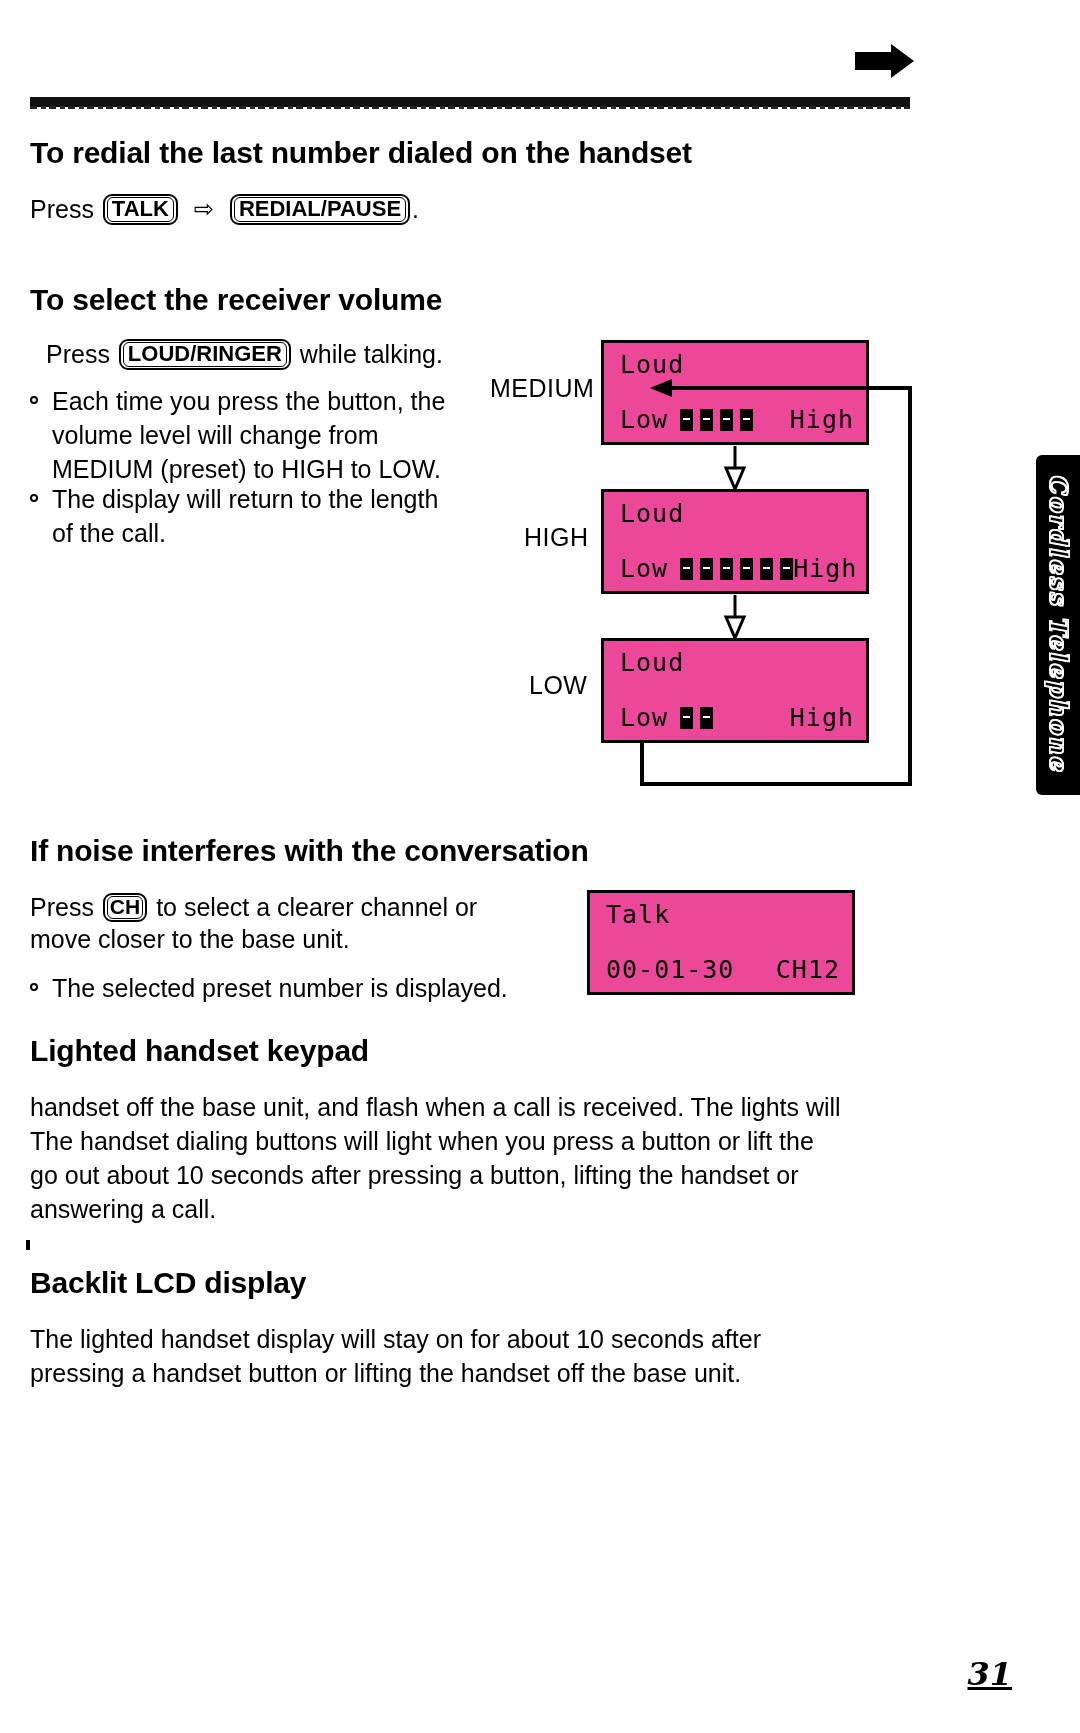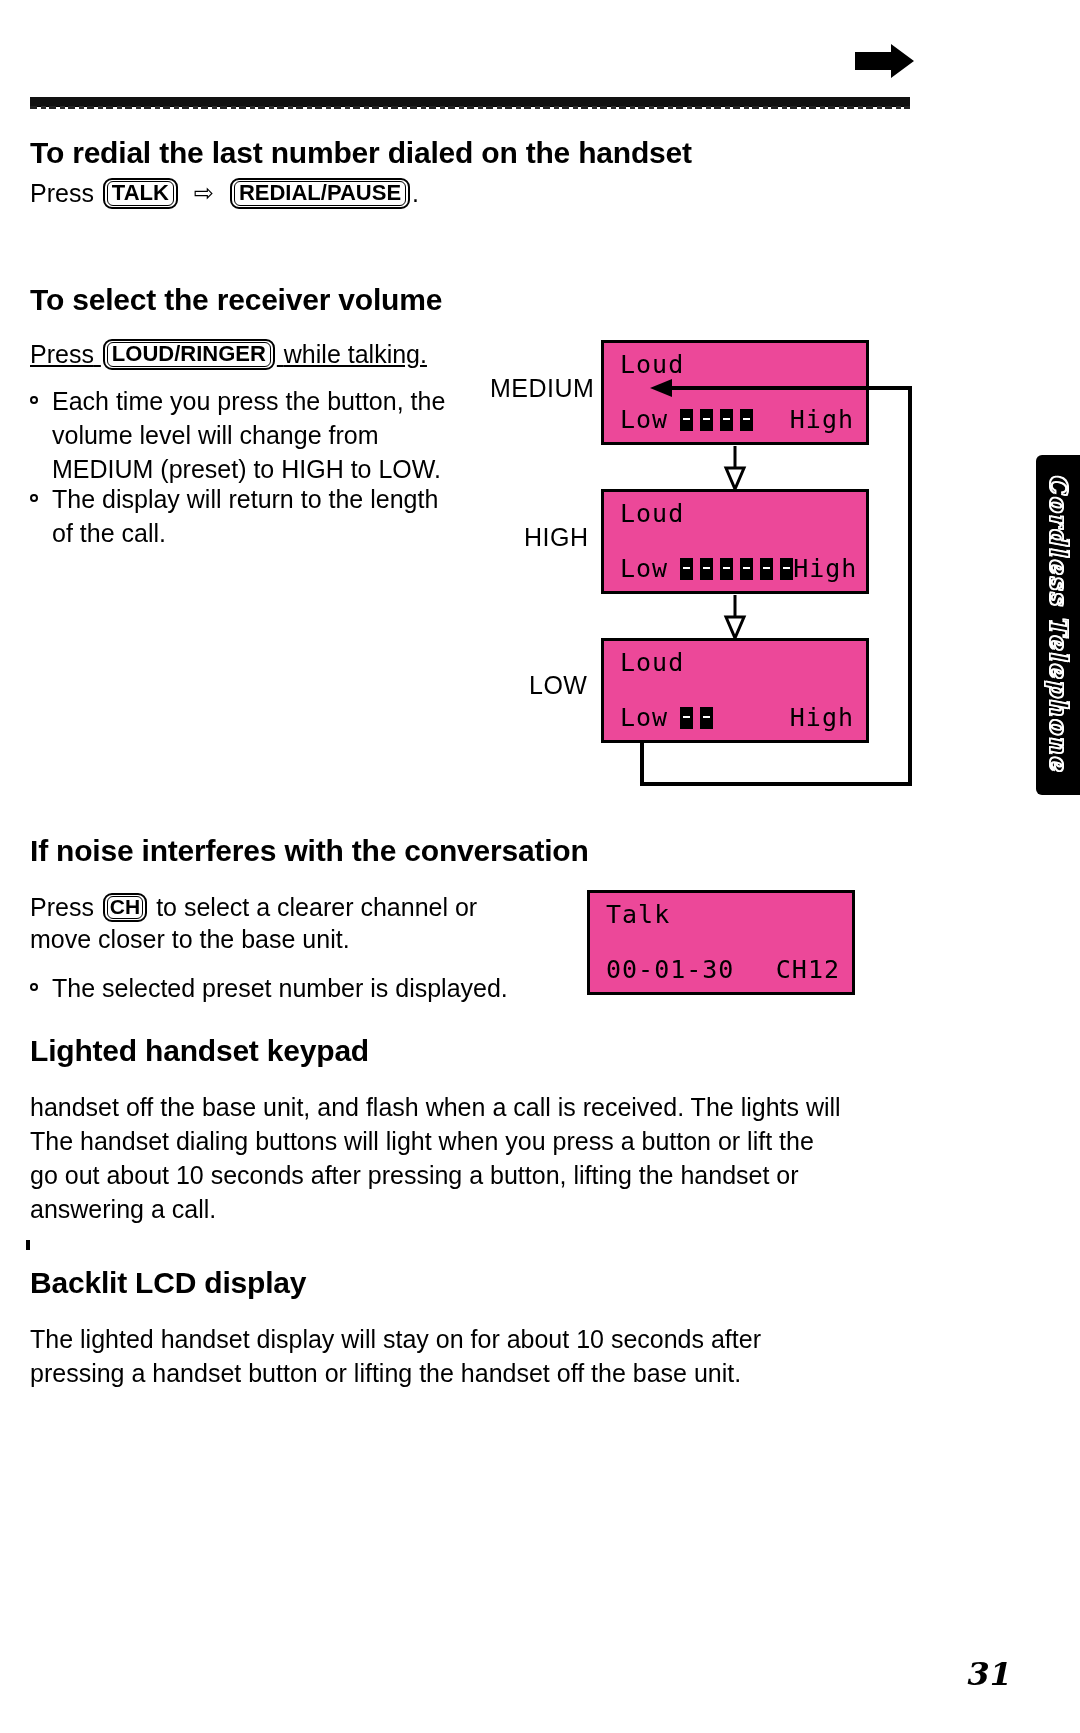--- a/index.html
+++ b/index.html
@@ -238,20 +238,21 @@
 
   
   .page-number {
     position: absolute;
     right: 68px;
     bottom: 40px;
     font-family: "DejaVu Serif", serif;
     font-style: italic;
     font-weight: bold;
     font-size: 32px;
+    text-decoration: underline;
   }
 
   
   .speck {
     position: absolute;
     width: 4px;
     height: 10px;
     background: #000;
   }
 </style>
@@ -263,30 +264,30 @@
   <div class="top-arrow">
     <svg width="60" height="38" viewBox="0 0 60 38" aria-hidden="true">
       <path d="M0 10 L36 10 L36 2 L59 19 L36 36 L36 28 L0 28 Z" fill="#000"></path>
     </svg>
   </div>
 
   <div class="top-rule"></div>
 
   <h2 class="section-title" style="left:30px; top:138px;">To redial the last number dialed on the handset</h2>
 
-  <div class="body-line" style="left:30px; top:176px;">
+  <div class="body-line" style="left:30px; top:192px;">
     <span>Press</span>
     <span class="key">TALK</span>
     <span class="arrow-glyph">⇨</span>
     <span class="key">REDIAL/PAUSE</span><span>.</span>
   </div>
 
   <h2 class="section-title" style="left:30px; top:285px;">To select the receiver volume</h2>
 
-  <div class="body-line" style="left:30px; top:337px;text-decoration:underline;">
+  <div class="body-line" style="left:46px; top:337px;">
     <span>Press</span>
     <span class="key">LOUD/RINGER</span>
     <span>while talking.</span>
   </div>
 
   <div class="bullet-item" style="left:30px; top:384px; width:470px;">
     <span class="bullet-dot"></span>
     <span class="bullet-text">Each time you press the button, the</span>
     <span class="bullet-text">volume level will change from</span>
     <span class="bullet-text">MEDIUM (preset) to HIGH to LOW.</span>

